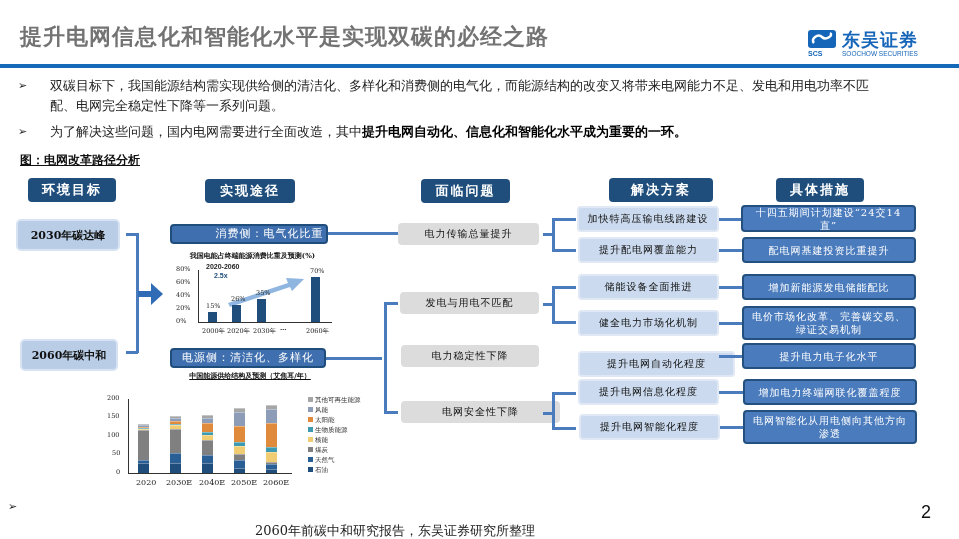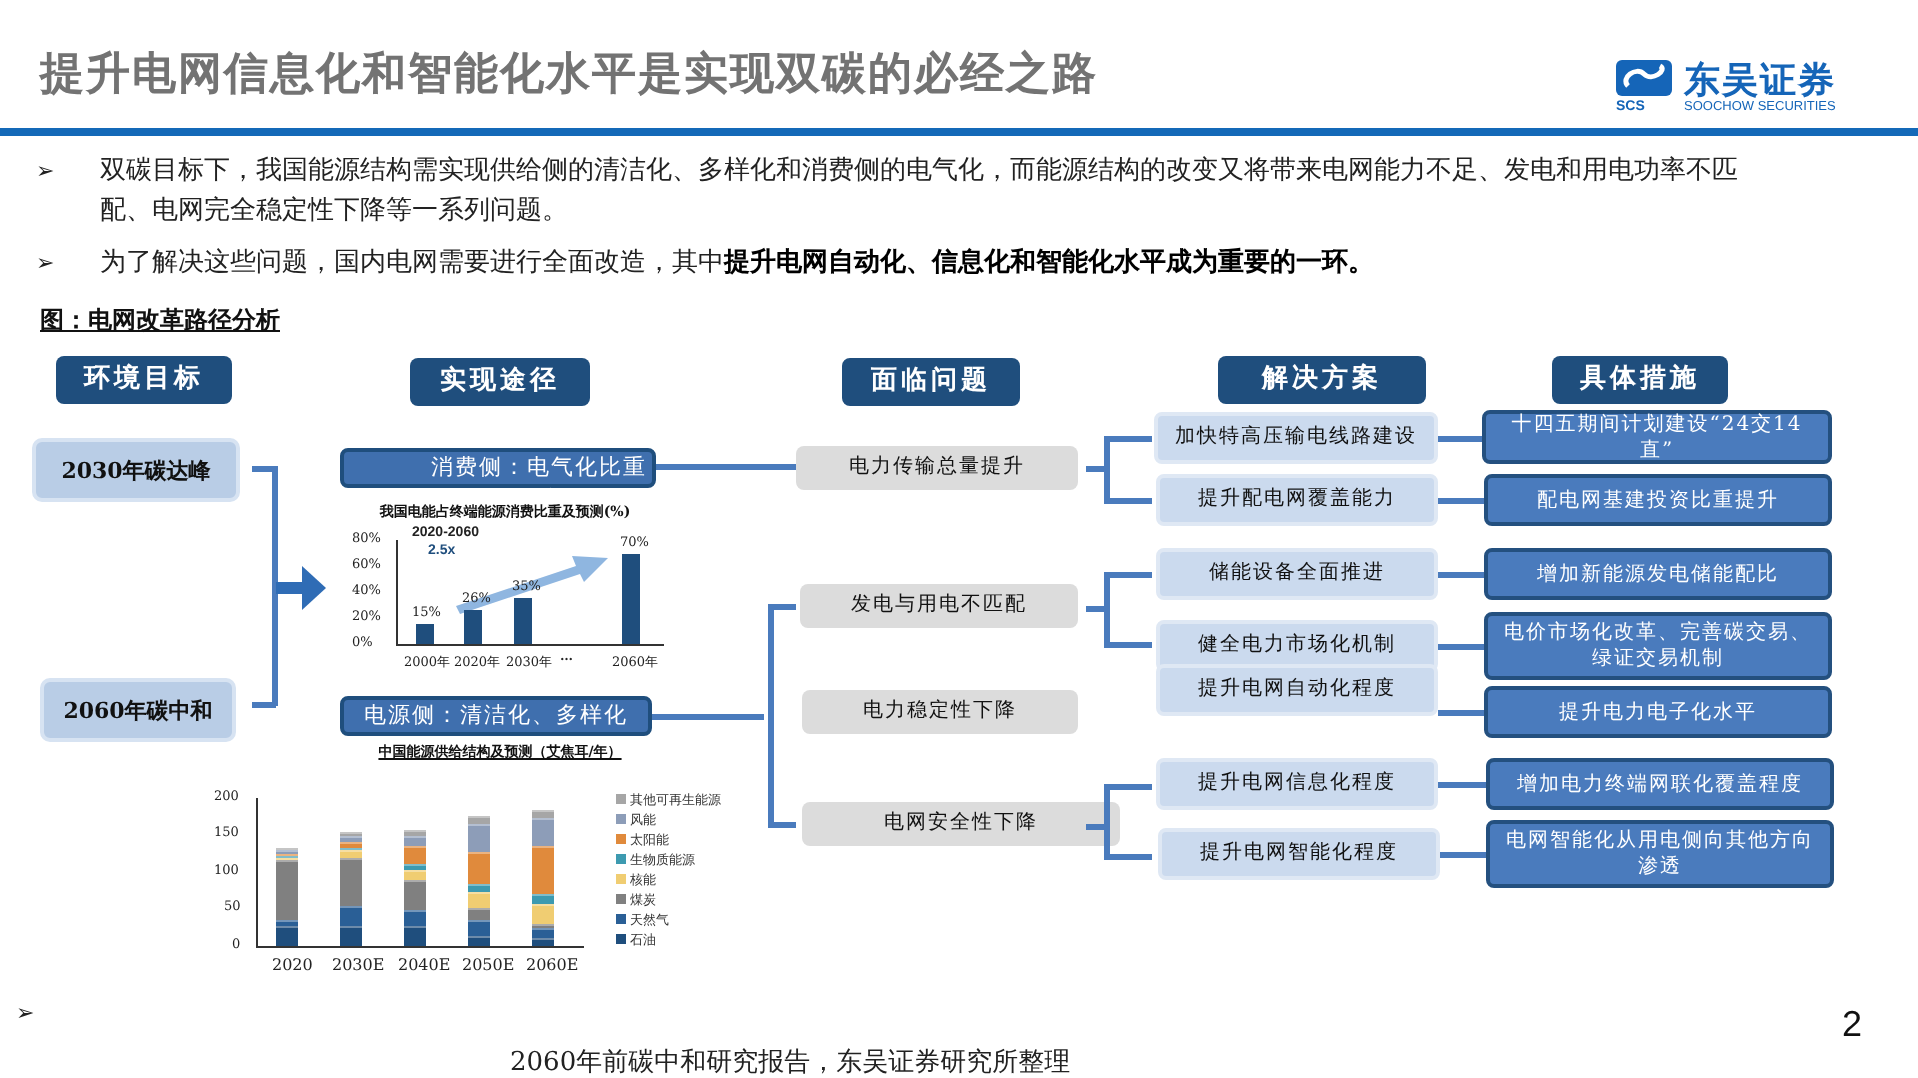--- a/index.html
+++ b/index.html
@@ -214,21 +214,21 @@
 
 <div class="abs line" style="left:543px;top:412px;width:9px;height:3px;"></div>
 <div class="abs line" style="left:552px;top:392px;width:3px;height:37px;"></div>
 <div class="abs line" style="left:552px;top:392px;width:24px;height:3px;"></div>
 <div class="abs line" style="left:552px;top:427px;width:24px;height:3px;"></div>
 
 <div class="abs solution" style="left:577px;top:206px;width:142px;">加快特高压输电线路建设</div>
 <div class="abs solution" style="left:578px;top:237px;width:141px;">提升配电网覆盖能力</div>
 <div class="abs solution" style="left:578px;top:274px;width:141px;">储能设备全面推进</div>
 <div class="abs solution" style="left:578px;top:310px;width:141px;">健全电力市场化机制</div>
-<div class="abs solution" style="left:578px;top:332px;width:141px;">提升电网自动化程度</div>
+<div class="abs solution" style="left:578px;top:351px;width:157px;">提升电网自动化程度</div>
 <div class="abs solution" style="left:578px;top:379px;width:141px;">提升电网信息化程度</div>
 <div class="abs solution" style="left:579px;top:414px;width:141px;">提升电网智能化程度</div>
 
 <div class="abs line" style="left:719px;top:218px;width:24px;height:3px;"></div>
 <div class="abs line" style="left:719px;top:249px;width:24px;height:3px;"></div>
 <div class="abs line" style="left:719px;top:286px;width:24px;height:3px;"></div>
 <div class="abs line" style="left:719px;top:322px;width:24px;height:3px;"></div>
 <div class="abs line" style="left:719px;top:355px;width:24px;height:3px;"></div>
 <div class="abs line" style="left:719px;top:391px;width:24px;height:3px;"></div>
 <div class="abs line" style="left:720px;top:426px;width:24px;height:3px;"></div>

